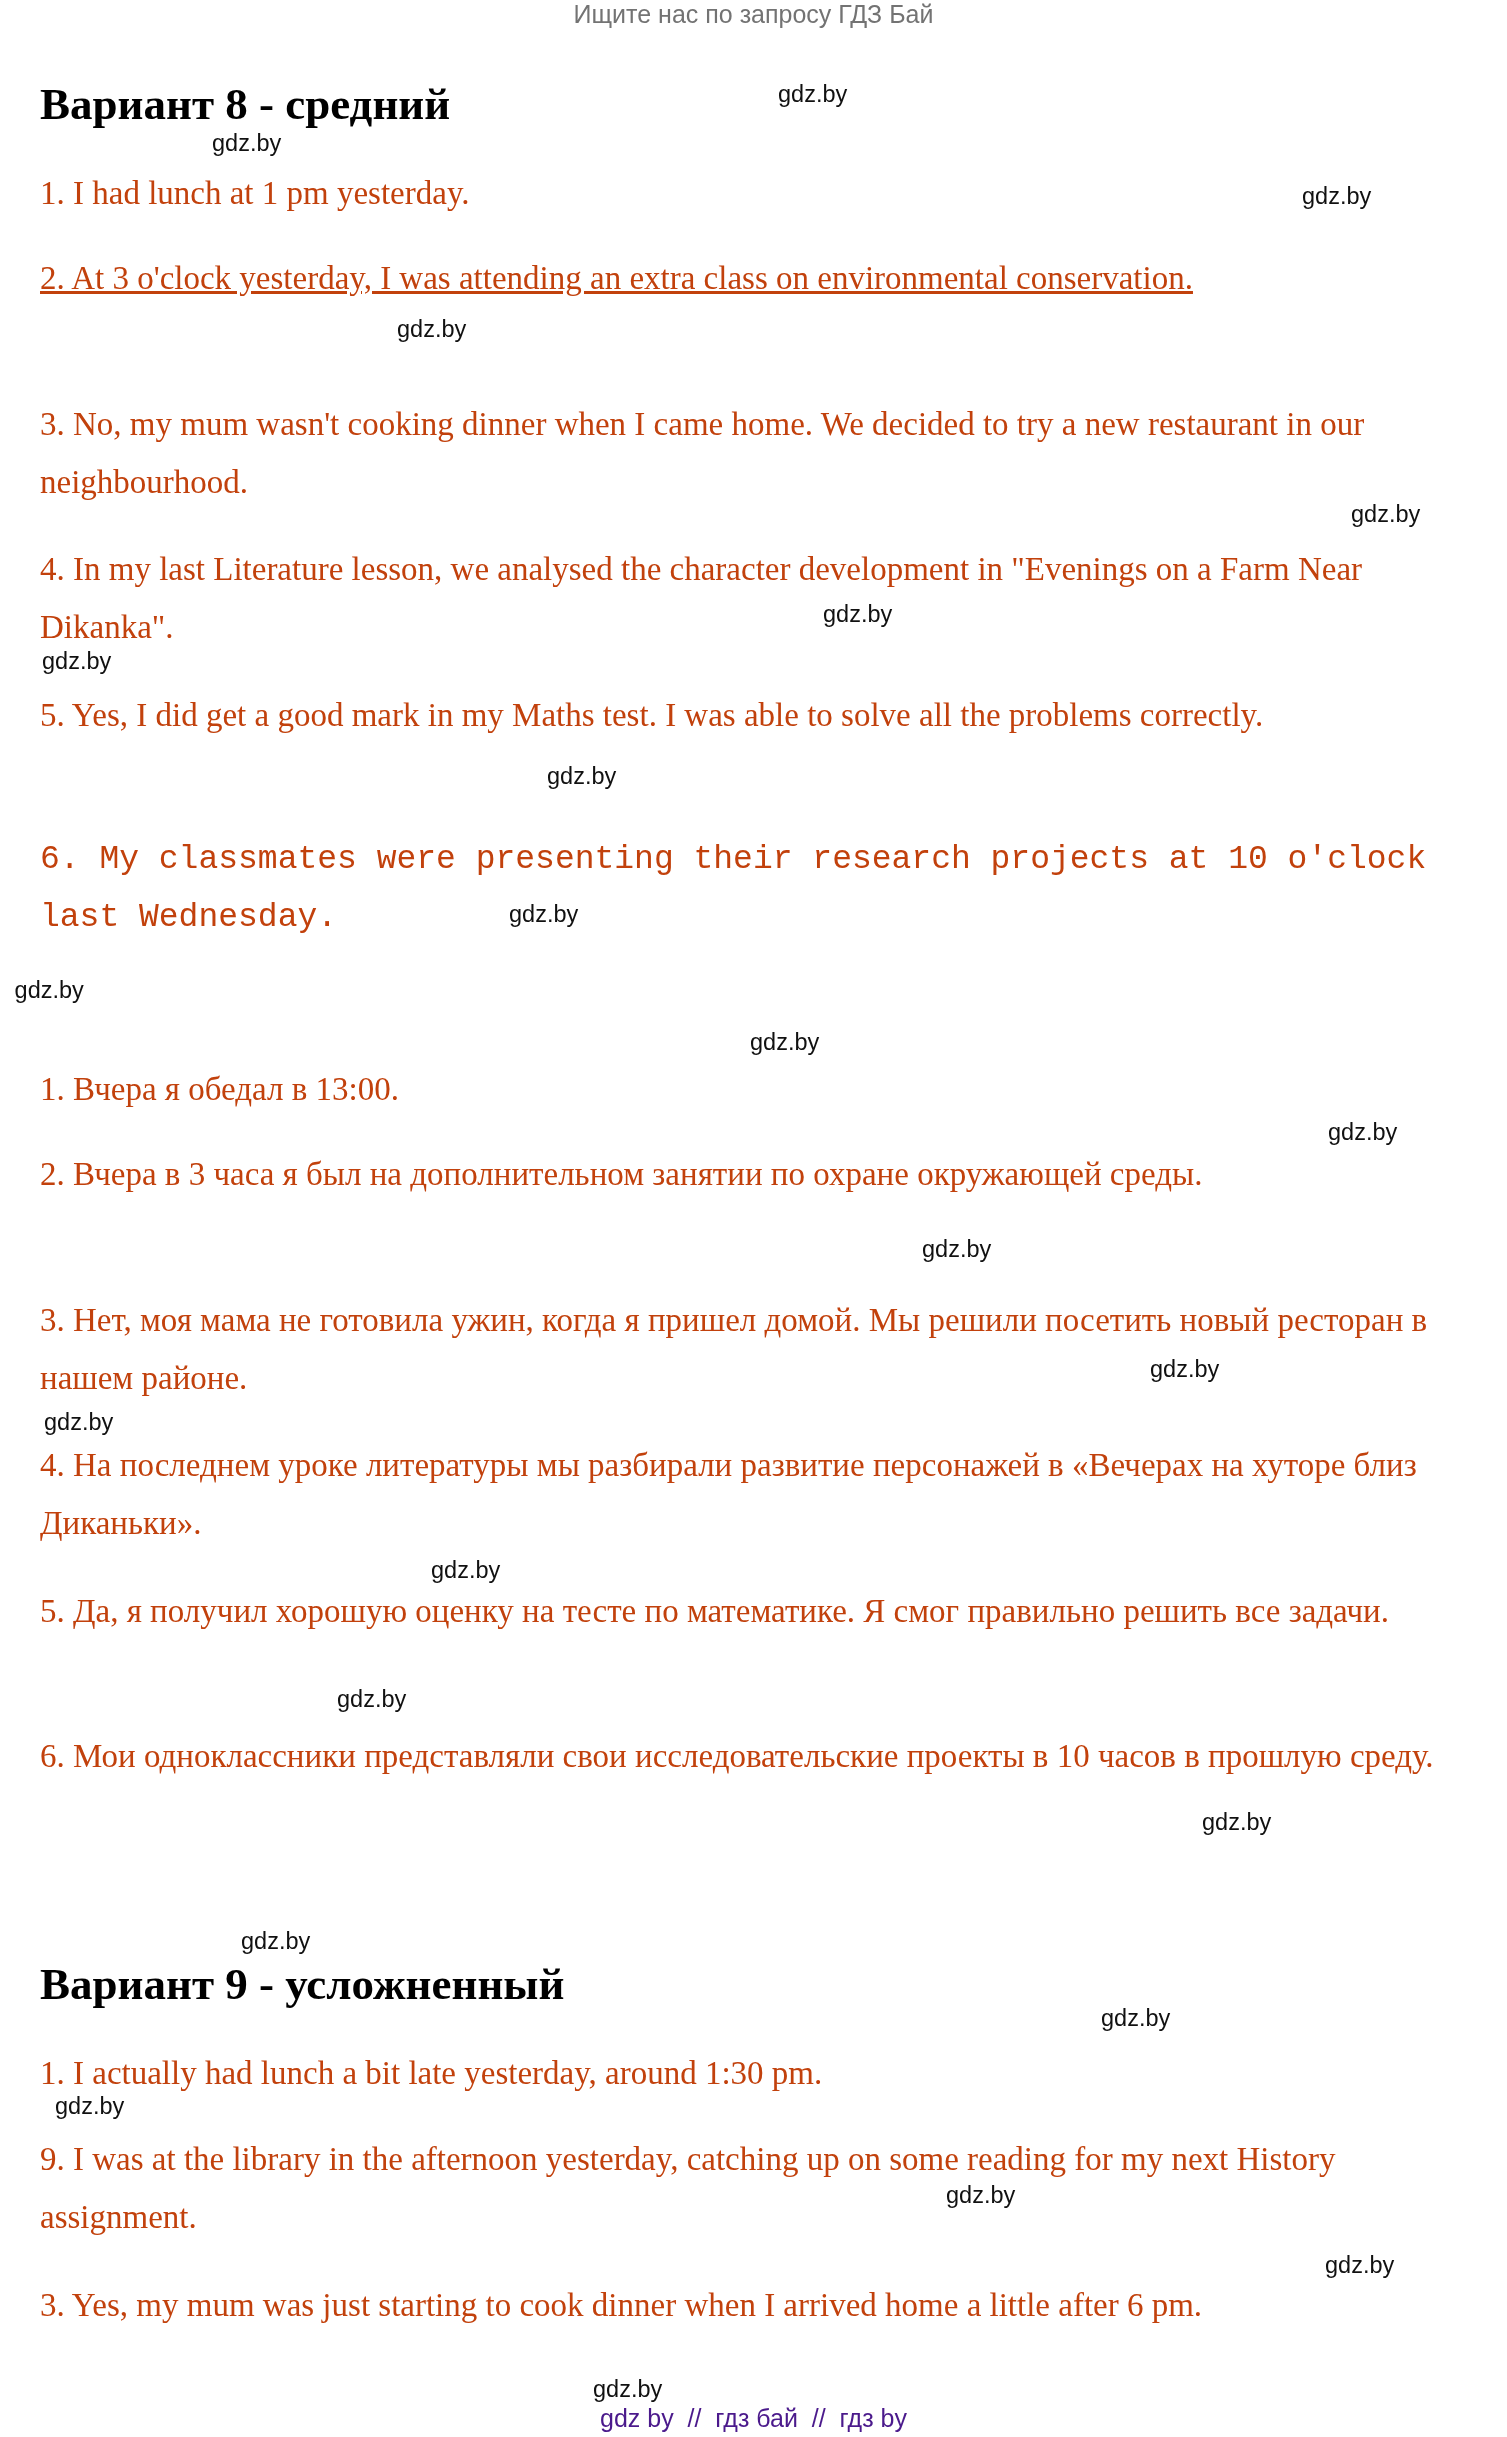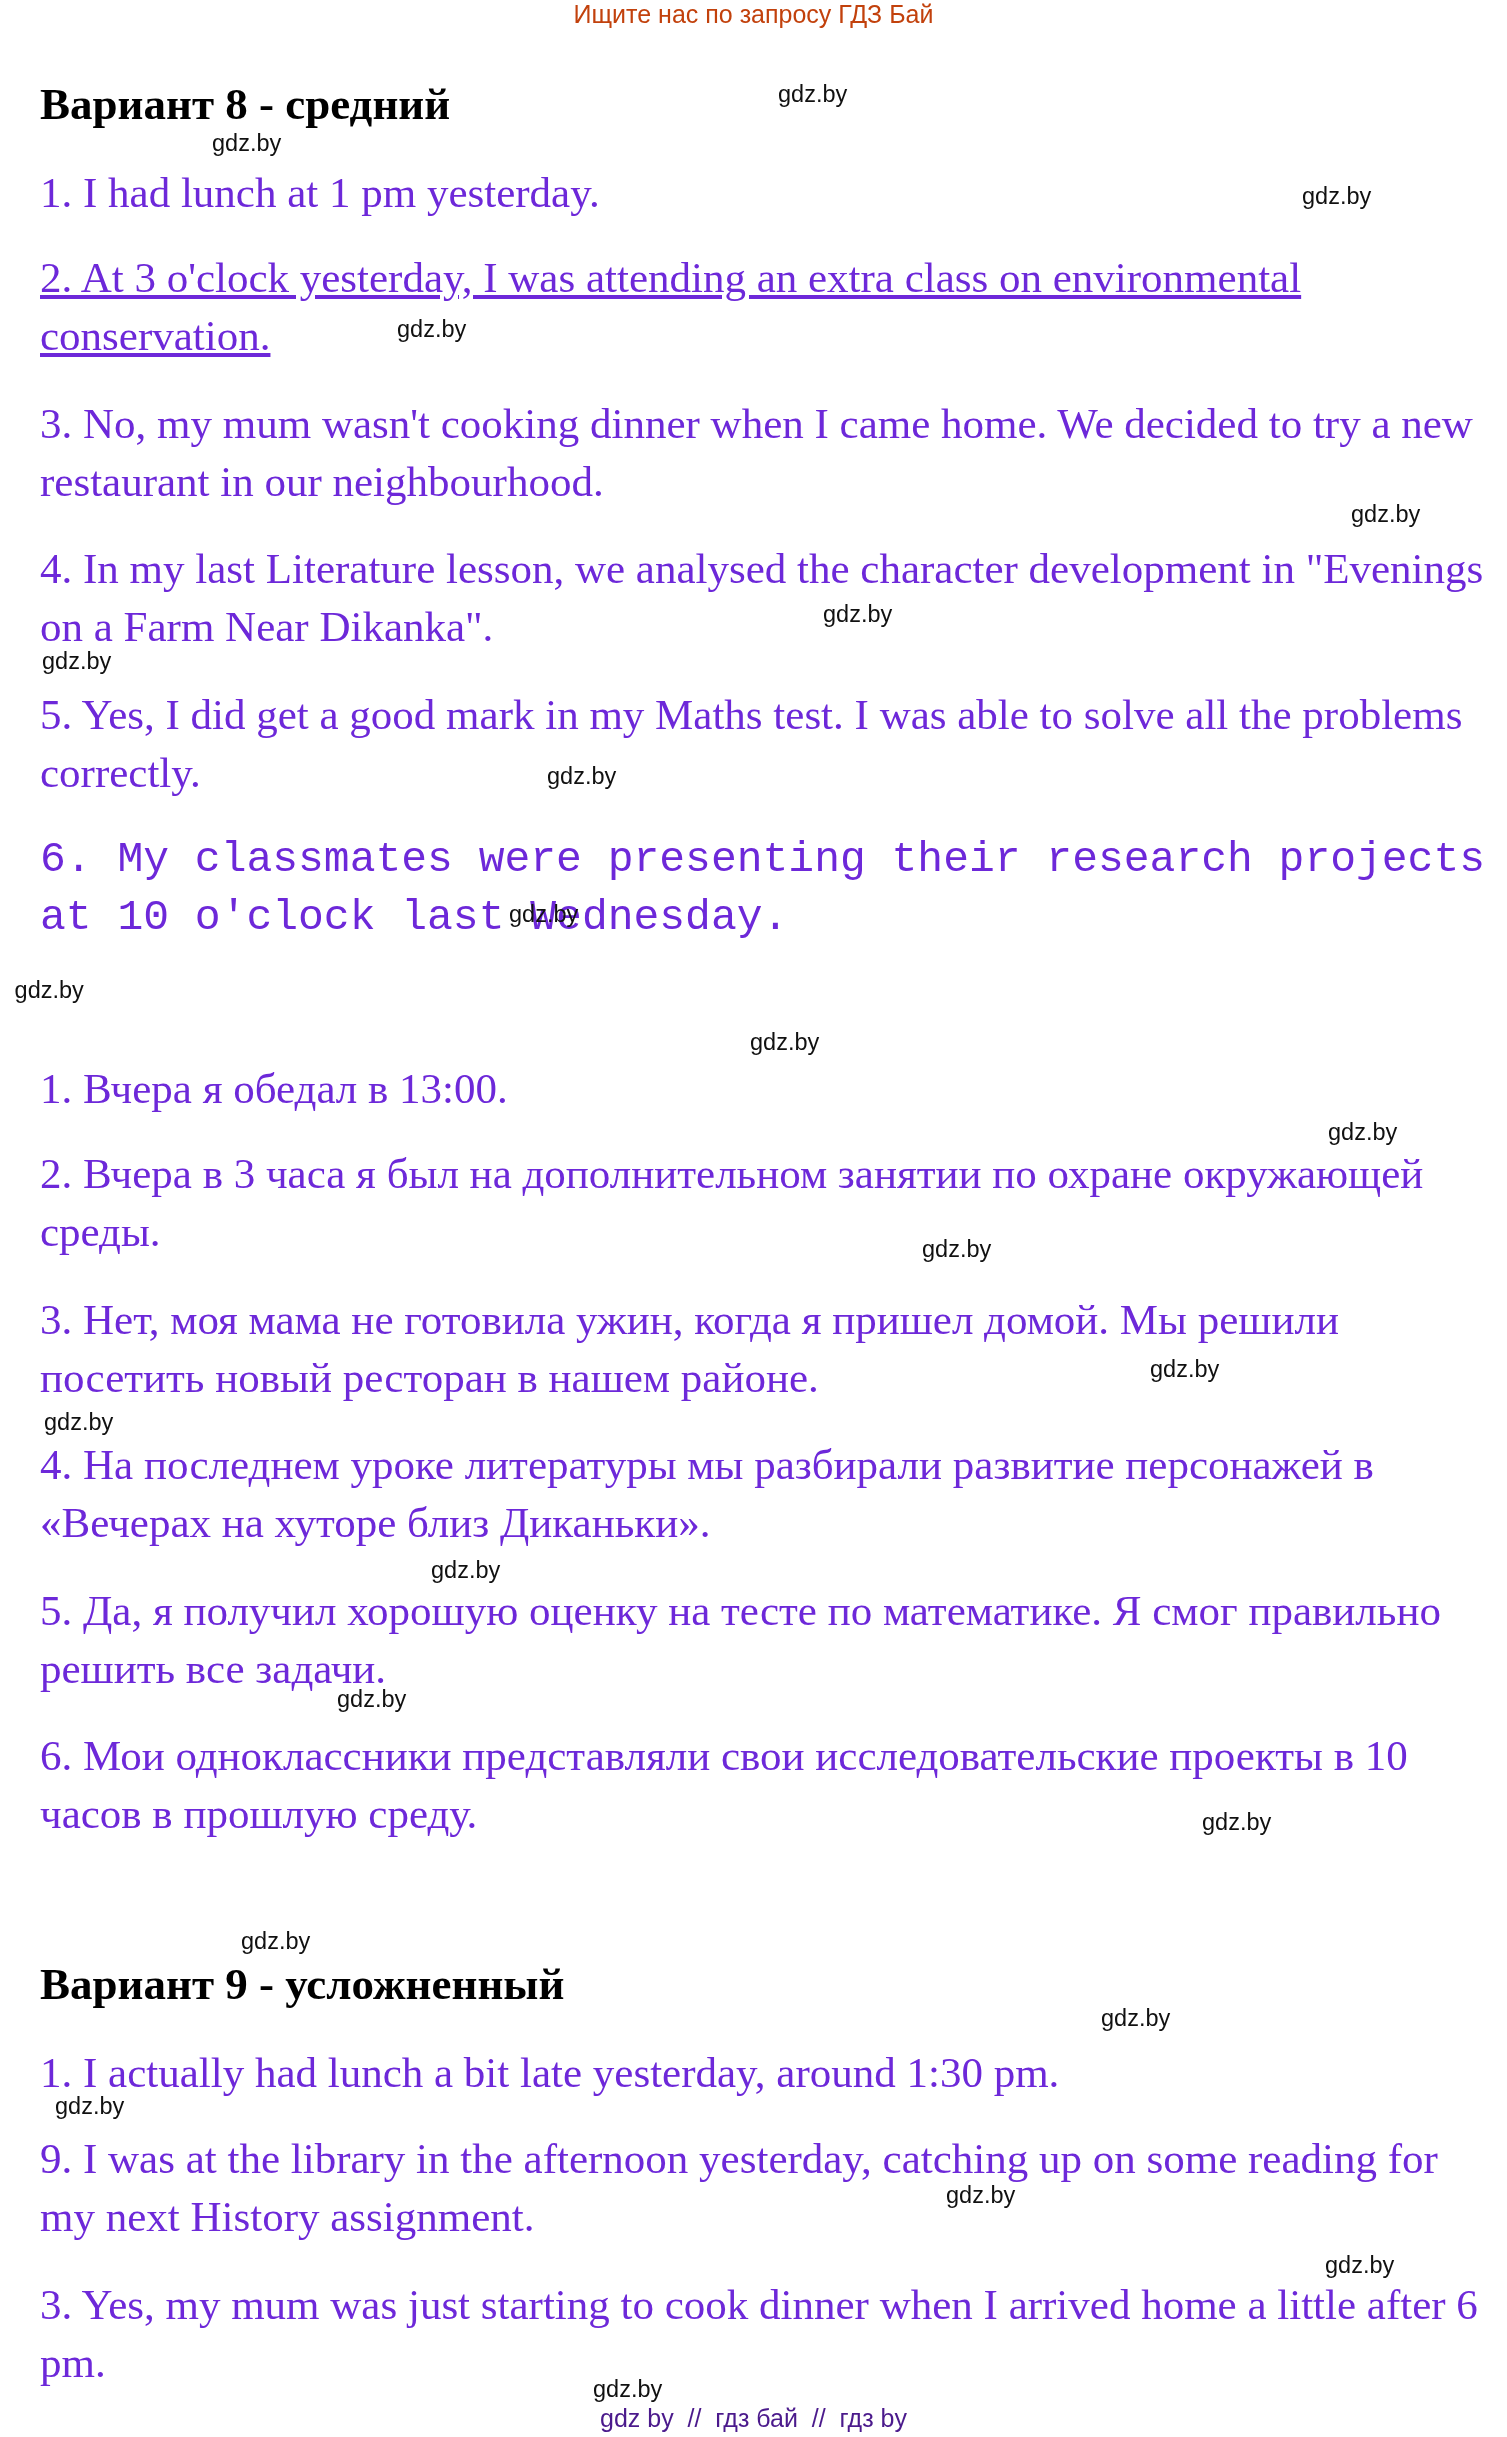--- a/index.html
+++ b/index.html
@@ -1,35 +1,35 @@
 <!DOCTYPE html>
 <html style="font-size:13px"><head>
 <meta charset="utf-8">
 <style>
   html, body { margin: 0; padding: 0; background: #ffffff; }
   body { width: 1507px; height: 2438px; position: relative; overflow: hidden; }
   .banner {
     position: absolute; top: 0; left: 0; width: 1507px; text-align: center;
-    font-family: "Liberation Sans", sans-serif; font-size: 25px; color: #c2410c;
+    font-family: "Liberation Sans", sans-serif; font-size: 25px; color: #737373;
     line-height: 29px; padding-top: 0px;
   }
   .footer {
     position: absolute; top: 2404px; left: 0; width: 1507px; text-align: center;
     font-family: "Liberation Sans", sans-serif; font-size: 25px; color: #4b1a8c;
     line-height: 29px; white-space: pre;
   }
   .doc { position: absolute; left: 0; top: 0; width: 1507px; }
   .heading {
     position: absolute; left: 40px;
     font-family: "Liberation Serif", serif; font-weight: bold; font-size: 45px;
     color: #000; line-height: 52px; white-space: nowrap;
   }
   .para {
     position: absolute; left: 40px; width: 1450px;
-    font-family: "Liberation Serif", serif; font-size: 43px; color: #6d28d9;
+    font-family: "Liberation Serif", serif; font-size: 33px; color: #c2410c;
     line-height: 58px;
   }
   .wm {
     position: absolute; font-family: "Liberation Sans", sans-serif;
     font-size: 23.5px; color: #111; line-height: 26px; white-space: nowrap;
   }
 </style>
 </head>
 <body>
 

